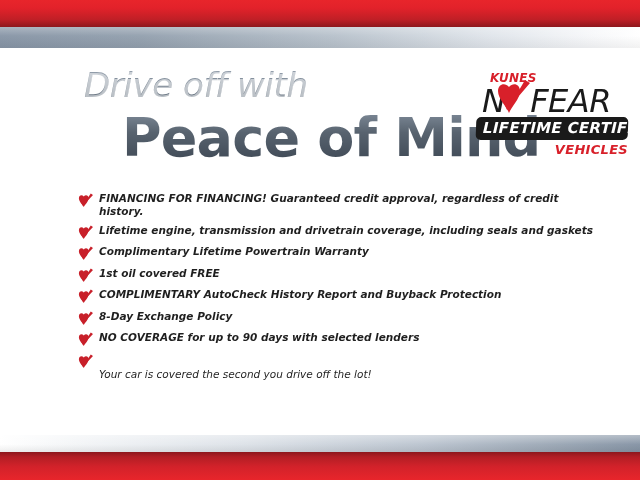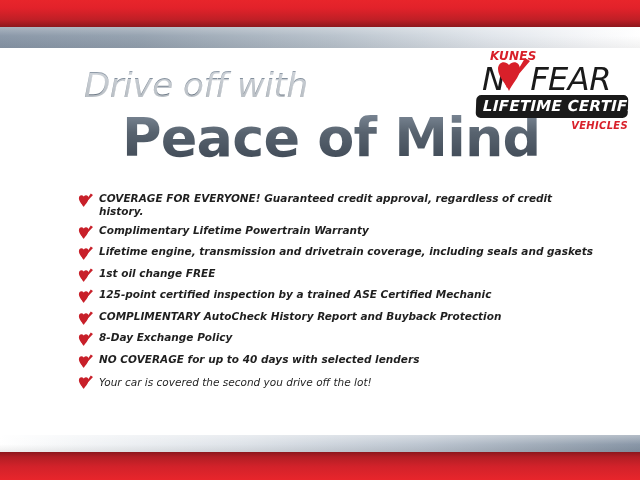--- a/index.html
+++ b/index.html
@@ -98,21 +98,21 @@
     -webkit-background-clip: text;
     background-clip: text;
     -webkit-text-fill-color: transparent;
     display: block;
   }
 
   
   .logo {
     position: absolute;
     right: 12px;
-    top: 50px;
+    top: 72px;
     width: 152px;
     user-select: none;
   }
   .logo-kunes {
     font-family: "DejaVu Sans", sans-serif;
     font-style: italic;
     font-weight: 700;
     font-size: 12px;
     color: #d8202a;
     letter-spacing: 0.2px;
@@ -158,21 +158,21 @@
     font-size: 15px;
     color: #ffffff;
     letter-spacing: 0.3px;
     line-height: 1.05;
     white-space: nowrap;
   }
   .logo-vehicles {
     font-family: "DejaVu Sans", sans-serif;
     font-style: italic;
     font-weight: 700;
-    font-size: 10px;
+    font-size: 13px;
     color: #d8202a;
     letter-spacing: 0.3px;
     text-align: right;
     margin-top: 3px;
     line-height: 1;
   }
 
   
   .bullets {
     position: absolute;
@@ -207,21 +207,21 @@
   .bullet-rest {
     font-weight: 700;
     font-style: italic;
   }
   .bullet-sub {
     display: block;
     font-weight: 400;
     font-style: italic;
     font-size: 10.5px;
     line-height: 14px;
-    margin-top: 1px;
+    margin-top: 14px;
     color: #1f1f1f;
   }
 </style>
 </head>
 <body>
 
 <div class="poster">
 
   <div class="band-red-top"></div>
   <div class="band-gray-top"></div>
@@ -246,70 +246,63 @@
     </div>
     <div class="logo-vehicles">VEHICLES</div>
   </div>
 
   <div class="bullets" id="bullets-list">
       <div class="bullet">
         <svg class="bullet-icon" viewBox="0 0 34 34">
           <path d="M2 12 C2 5, 9 3, 13 8 C17 3, 24 5, 24 12 C24 20, 15 27, 13 32 C11 27, 2 20, 2 12 Z" fill="#c8202a"></path>
           <path d="M11 29 L5 17 L11 14.5 L14.5 22 L29 1 L34 4.5 Z" fill="#c8202a"></path>
         </svg>
-        <div class="bullet-body"><span class="bullet-strong">COVERAGE FOR EVERYONE!</span><span class="bullet-rest"> Guaranteed credit approval, regardless of credit history.</span></div>
+        <div class="bullet-body"><span class="bullet-strong">FINANCING FOR FINANCING!</span><span class="bullet-rest"> Guaranteed credit approval, regardless of credit history.</span></div>
+      </div>
+      <div class="bullet">
+        <svg class="bullet-icon" viewBox="0 0 34 34">
+          <path d="M2 12 C2 5, 9 3, 13 8 C17 3, 24 5, 24 12 C24 20, 15 27, 13 32 C11 27, 2 20, 2 12 Z" fill="#c8202a"></path>
+          <path d="M11 29 L5 17 L11 14.5 L14.5 22 L29 1 L34 4.5 Z" fill="#c8202a"></path>
+        </svg>
+        <div class="bullet-body"><span class="bullet-strong">Lifetime</span><span class="bullet-rest"> engine, transmission and drivetrain coverage, including seals and gaskets</span></div>
       </div>
       <div class="bullet">
         <svg class="bullet-icon" viewBox="0 0 34 34">
           <path d="M2 12 C2 5, 9 3, 13 8 C17 3, 24 5, 24 12 C24 20, 15 27, 13 32 C11 27, 2 20, 2 12 Z" fill="#c8202a"></path>
           <path d="M11 29 L5 17 L11 14.5 L14.5 22 L29 1 L34 4.5 Z" fill="#c8202a"></path>
         </svg>
         <div class="bullet-body"><span class="bullet-strong">Complimentary Lifetime Powertrain Warranty</span></div>
       </div>
       <div class="bullet">
         <svg class="bullet-icon" viewBox="0 0 34 34">
           <path d="M2 12 C2 5, 9 3, 13 8 C17 3, 24 5, 24 12 C24 20, 15 27, 13 32 C11 27, 2 20, 2 12 Z" fill="#c8202a"></path>
           <path d="M11 29 L5 17 L11 14.5 L14.5 22 L29 1 L34 4.5 Z" fill="#c8202a"></path>
         </svg>
-        <div class="bullet-body"><span class="bullet-strong">Lifetime</span><span class="bullet-rest"> engine, transmission and drivetrain coverage, including seals and gaskets</span></div>
-      </div>
-      <div class="bullet">
-        <svg class="bullet-icon" viewBox="0 0 34 34">
-          <path d="M2 12 C2 5, 9 3, 13 8 C17 3, 24 5, 24 12 C24 20, 15 27, 13 32 C11 27, 2 20, 2 12 Z" fill="#c8202a"></path>
-          <path d="M11 29 L5 17 L11 14.5 L14.5 22 L29 1 L34 4.5 Z" fill="#c8202a"></path>
-        </svg>
-        <div class="bullet-body"><span class="bullet-strong">1st oil change FREE</span></div>
-      </div>
-      <div class="bullet">
-        <svg class="bullet-icon" viewBox="0 0 34 34">
-          <path d="M2 12 C2 5, 9 3, 13 8 C17 3, 24 5, 24 12 C24 20, 15 27, 13 32 C11 27, 2 20, 2 12 Z" fill="#c8202a"></path>
-          <path d="M11 29 L5 17 L11 14.5 L14.5 22 L29 1 L34 4.5 Z" fill="#c8202a"></path>
-        </svg>
-        <div class="bullet-body"><span class="bullet-strong">125-point certified inspection</span><span class="bullet-rest"> by a trained ASE Certified Mechanic</span></div>
+        <div class="bullet-body"><span class="bullet-strong">1st oil covered FREE</span></div>
       </div>
       <div class="bullet">
         <svg class="bullet-icon" viewBox="0 0 34 34">
           <path d="M2 12 C2 5, 9 3, 13 8 C17 3, 24 5, 24 12 C24 20, 15 27, 13 32 C11 27, 2 20, 2 12 Z" fill="#c8202a"></path>
           <path d="M11 29 L5 17 L11 14.5 L14.5 22 L29 1 L34 4.5 Z" fill="#c8202a"></path>
         </svg>
         <div class="bullet-body"><span class="bullet-strong">COMPLIMENTARY</span><span class="bullet-rest"> AutoCheck History Report and Buyback Protection</span></div>
       </div>
       <div class="bullet">
         <svg class="bullet-icon" viewBox="0 0 34 34">
           <path d="M2 12 C2 5, 9 3, 13 8 C17 3, 24 5, 24 12 C24 20, 15 27, 13 32 C11 27, 2 20, 2 12 Z" fill="#c8202a"></path>
           <path d="M11 29 L5 17 L11 14.5 L14.5 22 L29 1 L34 4.5 Z" fill="#c8202a"></path>
         </svg>
         <div class="bullet-body"><span class="bullet-strong">8-Day Exchange Policy</span></div>
       </div>
       <div class="bullet">
         <svg class="bullet-icon" viewBox="0 0 34 34">
           <path d="M2 12 C2 5, 9 3, 13 8 C17 3, 24 5, 24 12 C24 20, 15 27, 13 32 C11 27, 2 20, 2 12 Z" fill="#c8202a"></path>
           <path d="M11 29 L5 17 L11 14.5 L14.5 22 L29 1 L34 4.5 Z" fill="#c8202a"></path>
         </svg>
-        <div class="bullet-body"><span class="bullet-strong">NO COVERAGE</span><span class="bullet-rest"> for up to 40 days with selected lenders</span></div>
+        <div class="bullet-body"><span class="bullet-strong">NO COVERAGE</span><span class="bullet-rest"> for up to 90 days with selected lenders</span></div>
       </div>
       <div class="bullet">
         <svg class="bullet-icon" viewBox="0 0 34 34">
           <path d="M2 12 C2 5, 9 3, 13 8 C17 3, 24 5, 24 12 C24 20, 15 27, 13 32 C11 27, 2 20, 2 12 Z" fill="#c8202a"></path>
           <path d="M11 29 L5 17 L11 14.5 L14.5 22 L29 1 L34 4.5 Z" fill="#c8202a"></path>
         </svg>
         <div class="bullet-body"><span class="bullet-sub">Your car is covered the second you drive off the lot!</span></div>
       </div>
     </div>
 

